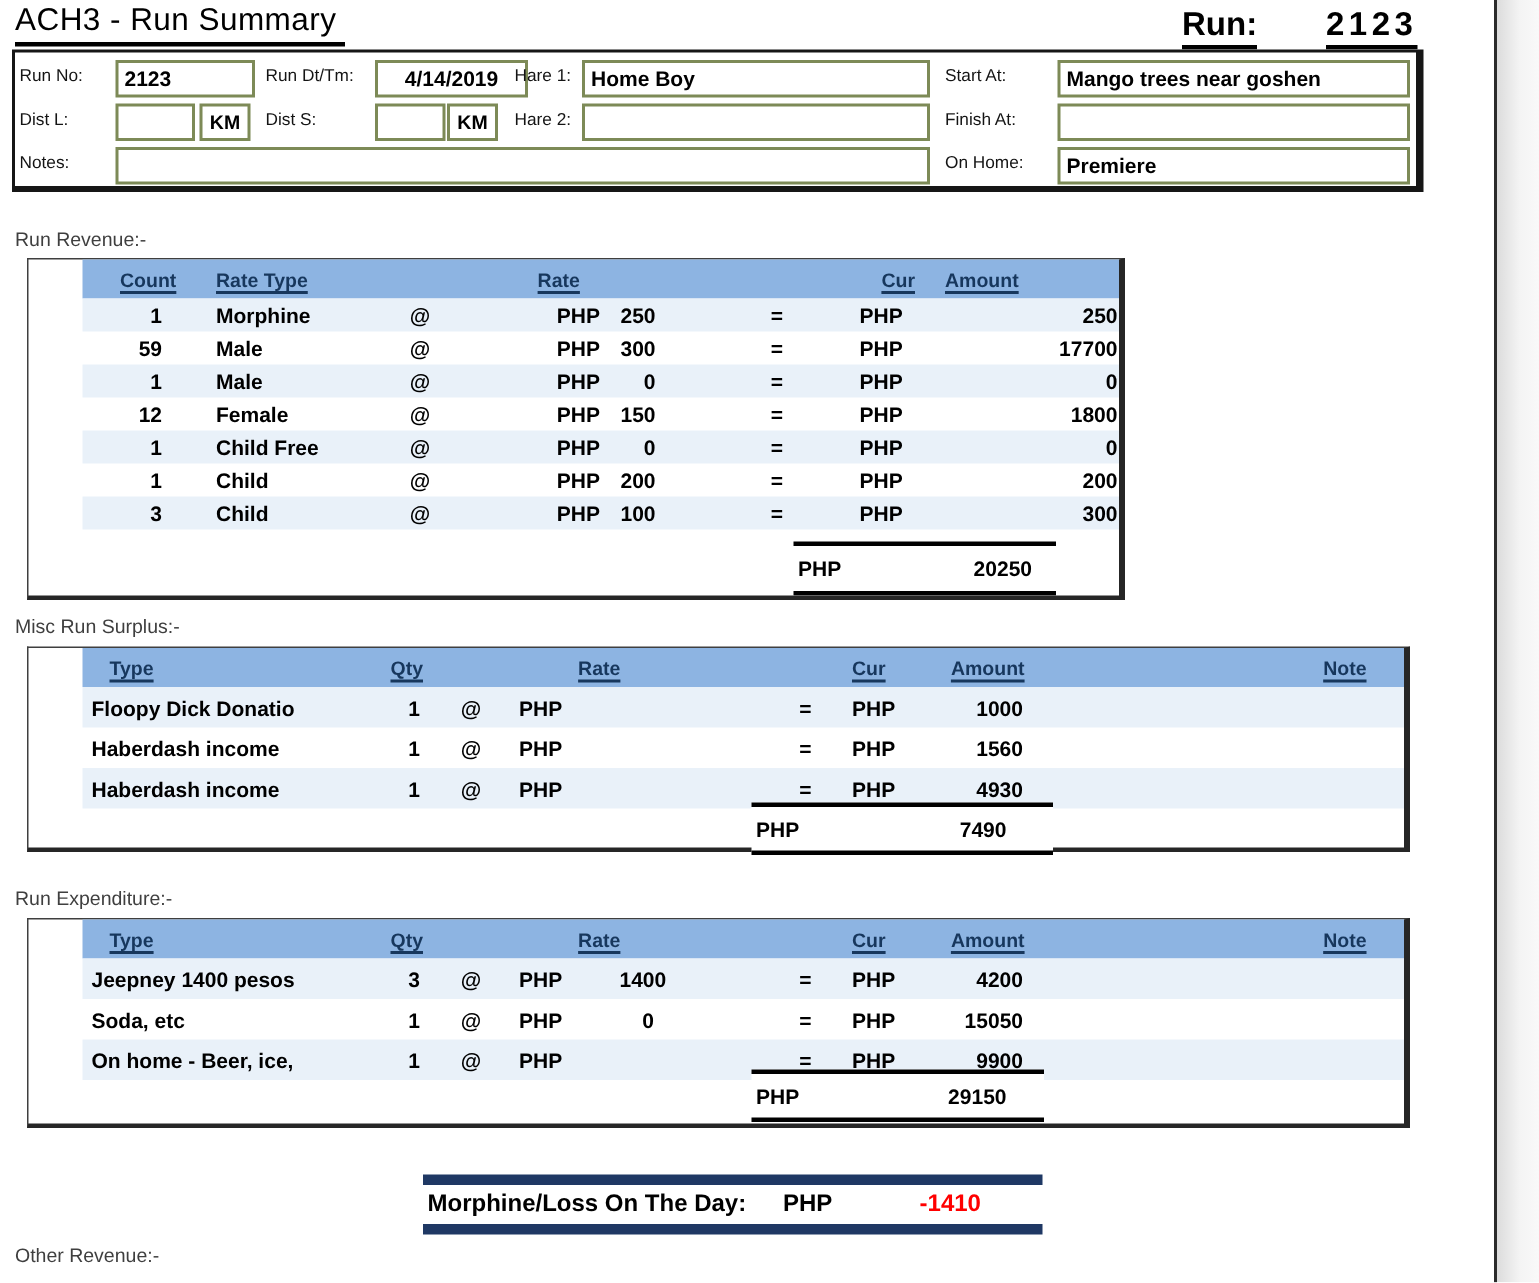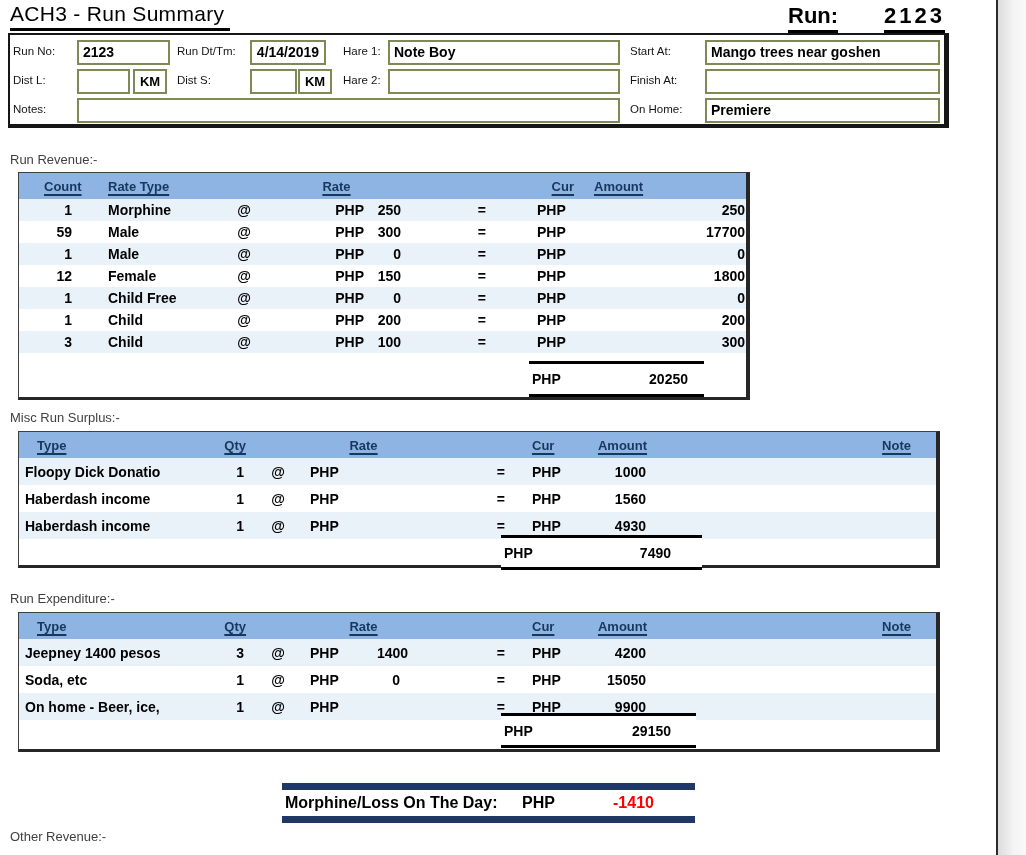--- a/index.html
+++ b/index.html
@@ -27,21 +27,21 @@
   
   .sec{font-size:13px;color:#3F3F3F;white-space:nowrap;}
 
   
   .tbl{position:absolute;left:18px;background:#fff;box-sizing:border-box;
        border:1px solid #3F3F3F;border-right:4px solid #262626;border-bottom:3px solid #262626;}
   #rr{top:172px;width:732px;height:228px;}
   #mr{top:431px;width:922px;height:137px;}
   #re{top:612px;width:922px;height:140px;}
 
-  .trow{display:grid;align-items:center;font-weight:bold;font-size:14px;white-space:nowrap;}
+  .trow{display:grid;align-items:center;font-weight:bold;font-size:14px;white-space:nowrap;margin-left:36px;}
   .thead{background:#8DB4E2;color:#17375D;font-size:13px;height:26px;}
   .thead > span{text-decoration:underline;text-decoration-thickness:2px;text-underline-offset:3px;}
   .alt{background:#E9F1F9;}
 
   
   .rr-g{grid-template-columns:75px 125px 50px 95px 40px 110px 60px 1fr;height:22px;}
   .rr-g.thead{height:26px;}
   .rr-g > :nth-child(1){text-align:right;padding-right:22px;}
   .rr-g > :nth-child(2){padding-left:14px;}
   .rr-g > :nth-child(3){text-align:center;}
@@ -101,23 +101,23 @@
 <div class="page">
 
   <div class="abs title">ACH3 - Run Summary</div>
   <div class="abs run-lbl">Run:</div>
   <div class="abs run-num">2123</div>
 
   <div class="abs header-box">
     <span class="fld-label" style="left:3px;top:10px">Run No:</span>
     <div class="fld" style="left:67px;top:5px;width:93px">2123</div>
     <span class="fld-label" style="left:167px;top:10px">Run Dt/Tm:</span>
-    <div class="fld center" style="left:240px;top:5px;width:76px">4/14/2019</div>
+    <div class="fld center" style="left:240px;top:5px;width:102px">4/14/2019</div>
     <span class="fld-label" style="left:333px;top:10px">Hare 1:</span>
-    <div class="fld" style="left:378px;top:5px;width:232px">Note Boy</div>
+    <div class="fld" style="left:378px;top:5px;width:232px">Home Boy</div>
     <span class="fld-label" style="left:620px;top:10px">Start At:</span>
     <div class="fld" style="left:695px;top:5px;width:235px">Mango trees near goshen</div>
 
     <span class="fld-label" style="left:3px;top:39px">Dist L:</span>
     <div class="fld" style="left:67px;top:34px;width:53px"></div>
     <div class="km" style="left:123px;top:34px">KM</div>
     <span class="fld-label" style="left:167px;top:39px">Dist S:</span>
     <div class="fld" style="left:240px;top:34px;width:47px"></div>
     <div class="km" style="left:288px;top:34px">KM</div>
     <span class="fld-label" style="left:333px;top:39px">Hare 2:</span>

